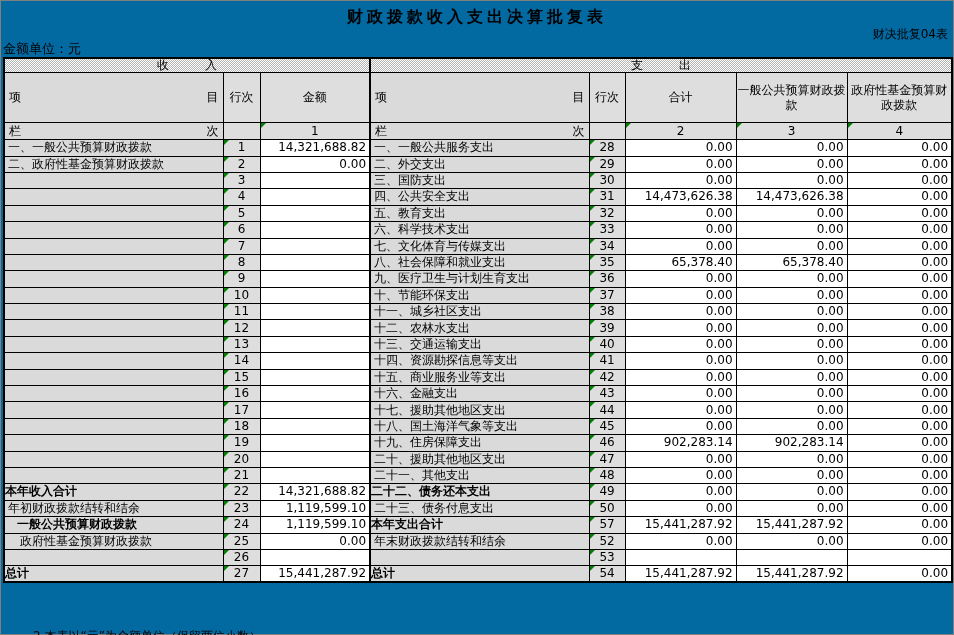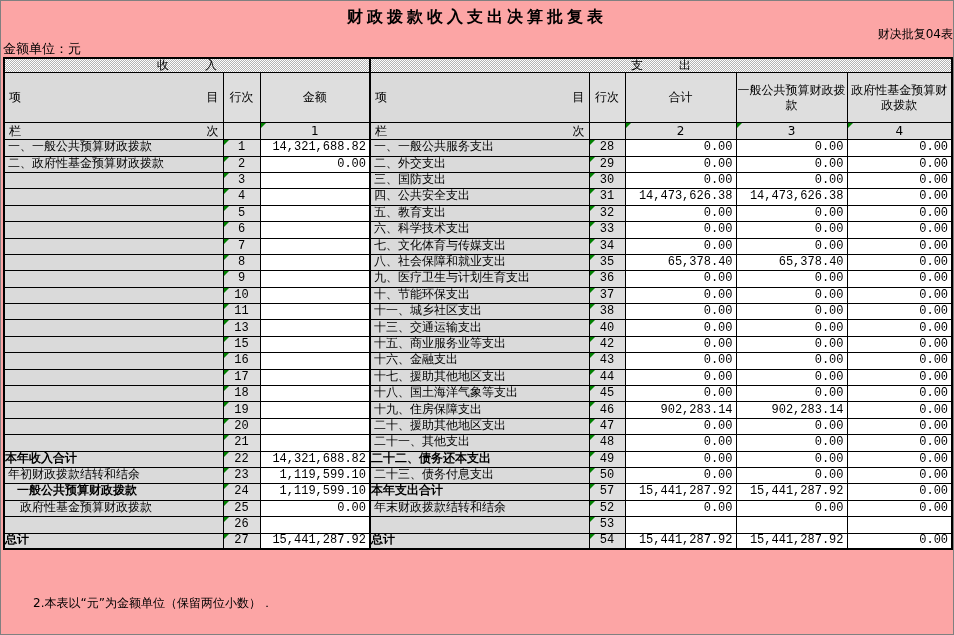--- a/index.html
+++ b/index.html
@@ -5,31 +5,31 @@
   * { margin:0; padding:0; box-sizing:border-box; }
   html,body { background:#fff; }
   body {
     width:954px; height:635px;
     font-family:"DejaVu Sans","Liberation Sans",sans-serif;
     color:#000; overflow:hidden;
   }
   .page {
     width:954px; height:635px;
     border:1px solid #808080;
-    background:#fca5a5;
+    background:#0369a1;
     position:relative;
   }
   .title {
     text-align:center; font-weight:bold;
     font-size:16px; letter-spacing:4px;
     padding-top:6px; height:26px;
   }
   .code-line {
     text-align:right; font-size:12px;
-    height:14px; line-height:14px;
+    padding-right:5px; height:14px; line-height:14px;
   }
   .meta-line {
     display:flex; justify-content:space-between;
     font-size:13px; height:15px; line-height:15px;
     padding:0 5px 0 2px; margin-bottom:1px;
   }
   table.sheet {
     border-collapse:collapse; table-layout:fixed;
     width:948px; margin-left:2px;
     font-size:12px;
@@ -49,21 +49,21 @@
     background-image:
       linear-gradient(45deg,#b4b4b4 25%,transparent 25%,transparent 75%,#b4b4b4 75%),
       linear-gradient(45deg,#b4b4b4 25%,transparent 25%,transparent 75%,#b4b4b4 75%);
     background-size:2px 2px;
     background-position:0 0,1px 1px;
   }
   .r-section td { height:14px; font-size:12px; text-align:center; }
   .r-head td    { height:50px; text-align:center; }
   .r-head td.wrap { white-space:normal; line-height:1.25; }
   .r-rank td    { height:17px; text-align:center; }
-  tbody tr      { height:16.4px;font-family:Liberation Mono, monospace; }
+  tbody tr      { height:16.4px; }
   td.label  { text-align:left; padding-left:3px; }
   td.rowno  { text-align:center; }
   td.num    { text-align:right; padding-right:3px; background:#fff; }
   tr.total-row td.label { text-align:left; font-weight:bold; padding-left:0; }
   .jrow { display:flex; justify-content:space-between; padding:0 4px; }
   .sep-thick { border-left:2px solid #000 !important; }
   
   .tri::before {
     content:""; position:absolute; top:0; left:0;
     border-top:5px solid #008000;
@@ -249,24 +249,44 @@
           <td class="rowno shade tri">11</td>
           <td class="num"></td>
           <td class="label shade sep-thick">十一、城乡社区支出</td>
           <td class="rowno shade tri">38</td>
           <td class="num">0.00</td>
           <td class="num">0.00</td>
           <td class="num">0.00</td>
         </tr>
         <tr>
           <td class="label shade"></td>
+          <td class="rowno shade tri">12</td>
+          <td class="num"></td>
+          <td class="label shade sep-thick">十二、农林水支出</td>
+          <td class="rowno shade tri">39</td>
+          <td class="num">0.00</td>
+          <td class="num">0.00</td>
+          <td class="num">0.00</td>
+        </tr>
+        <tr>
+          <td class="label shade"></td>
           <td class="rowno shade tri">13</td>
           <td class="num"></td>
           <td class="label shade sep-thick">十三、交通运输支出</td>
           <td class="rowno shade tri">40</td>
+          <td class="num">0.00</td>
+          <td class="num">0.00</td>
+          <td class="num">0.00</td>
+        </tr>
+        <tr>
+          <td class="label shade"></td>
+          <td class="rowno shade tri">14</td>
+          <td class="num"></td>
+          <td class="label shade sep-thick">十四、资源勘探信息等支出</td>
+          <td class="rowno shade tri">41</td>
           <td class="num">0.00</td>
           <td class="num">0.00</td>
           <td class="num">0.00</td>
         </tr>
         <tr>
           <td class="label shade"></td>
           <td class="rowno shade tri">15</td>
           <td class="num"></td>
           <td class="label shade sep-thick">十五、商业服务业等支出</td>
           <td class="rowno shade tri">42</td>

